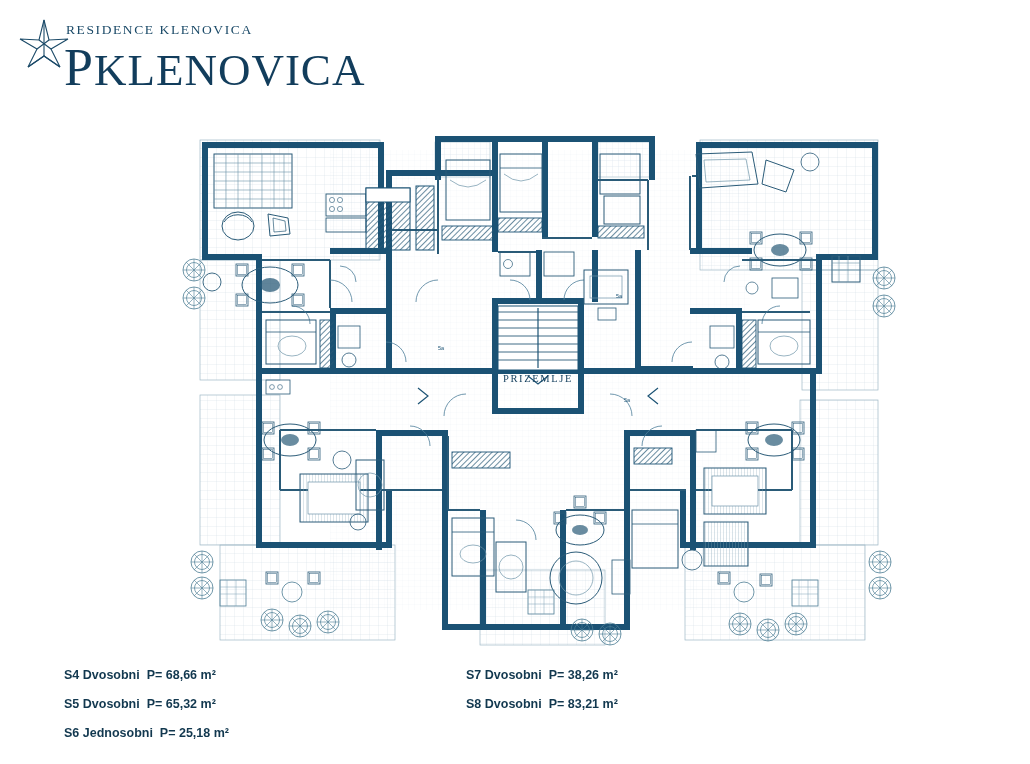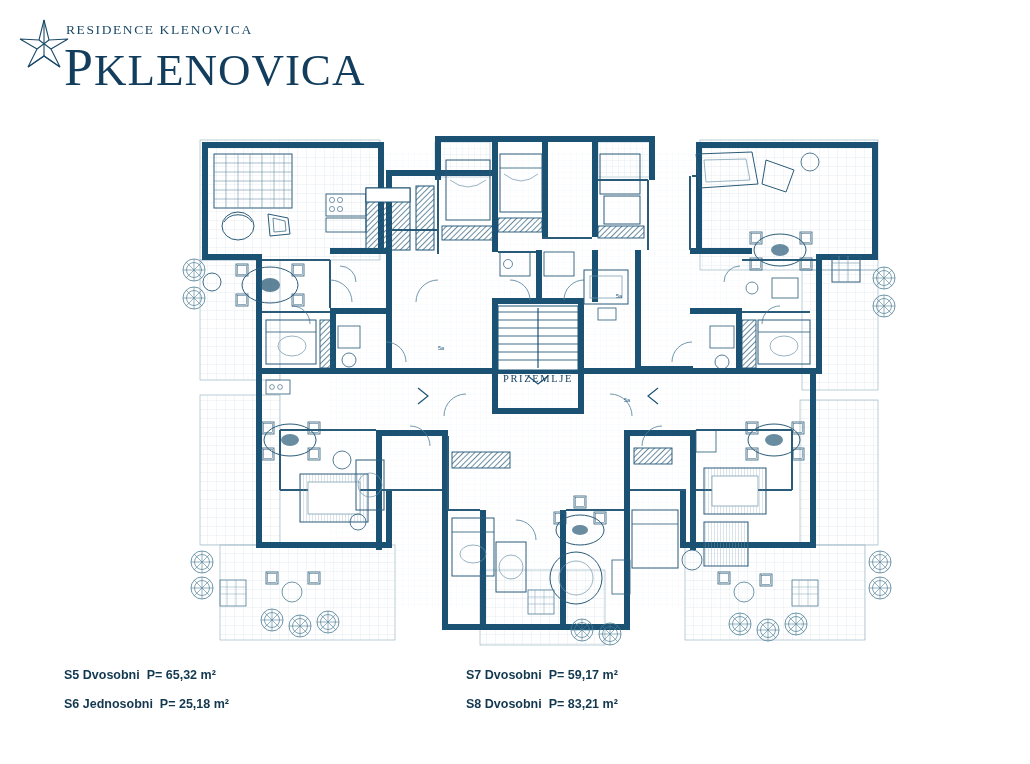--- a/index.html
+++ b/index.html
@@ -450,20 +450,21 @@
     <text x="258" y="220">5a</text>
     <text x="436" y="168">5a</text>
     <text x="444" y="272">5a</text>
     <text x="240" y="306">5a</text>
   </g>
 </svg>
 </div>
 
 <div class="legend">
   <div class="legend-col left">
+    <div class="legend-item">S4 Dvosobni  P= 68,66 m²</div>
     <div class="legend-item">S5 Dvosobni  P= 65,32 m²</div>
     <div class="legend-item">S6 Jednosobni  P= 25,18 m²</div>
   </div>
   <div class="legend-col right">
-    <div class="legend-item">S7 Dvosobni  P= 59,17 m²</div>
+    <div class="legend-item">S7 Dvosobni  P= 38,26 m²</div>
     <div class="legend-item">S8 Dvosobni  P= 83,21 m²</div>
   </div>
 </div>
 
 </body></html>

